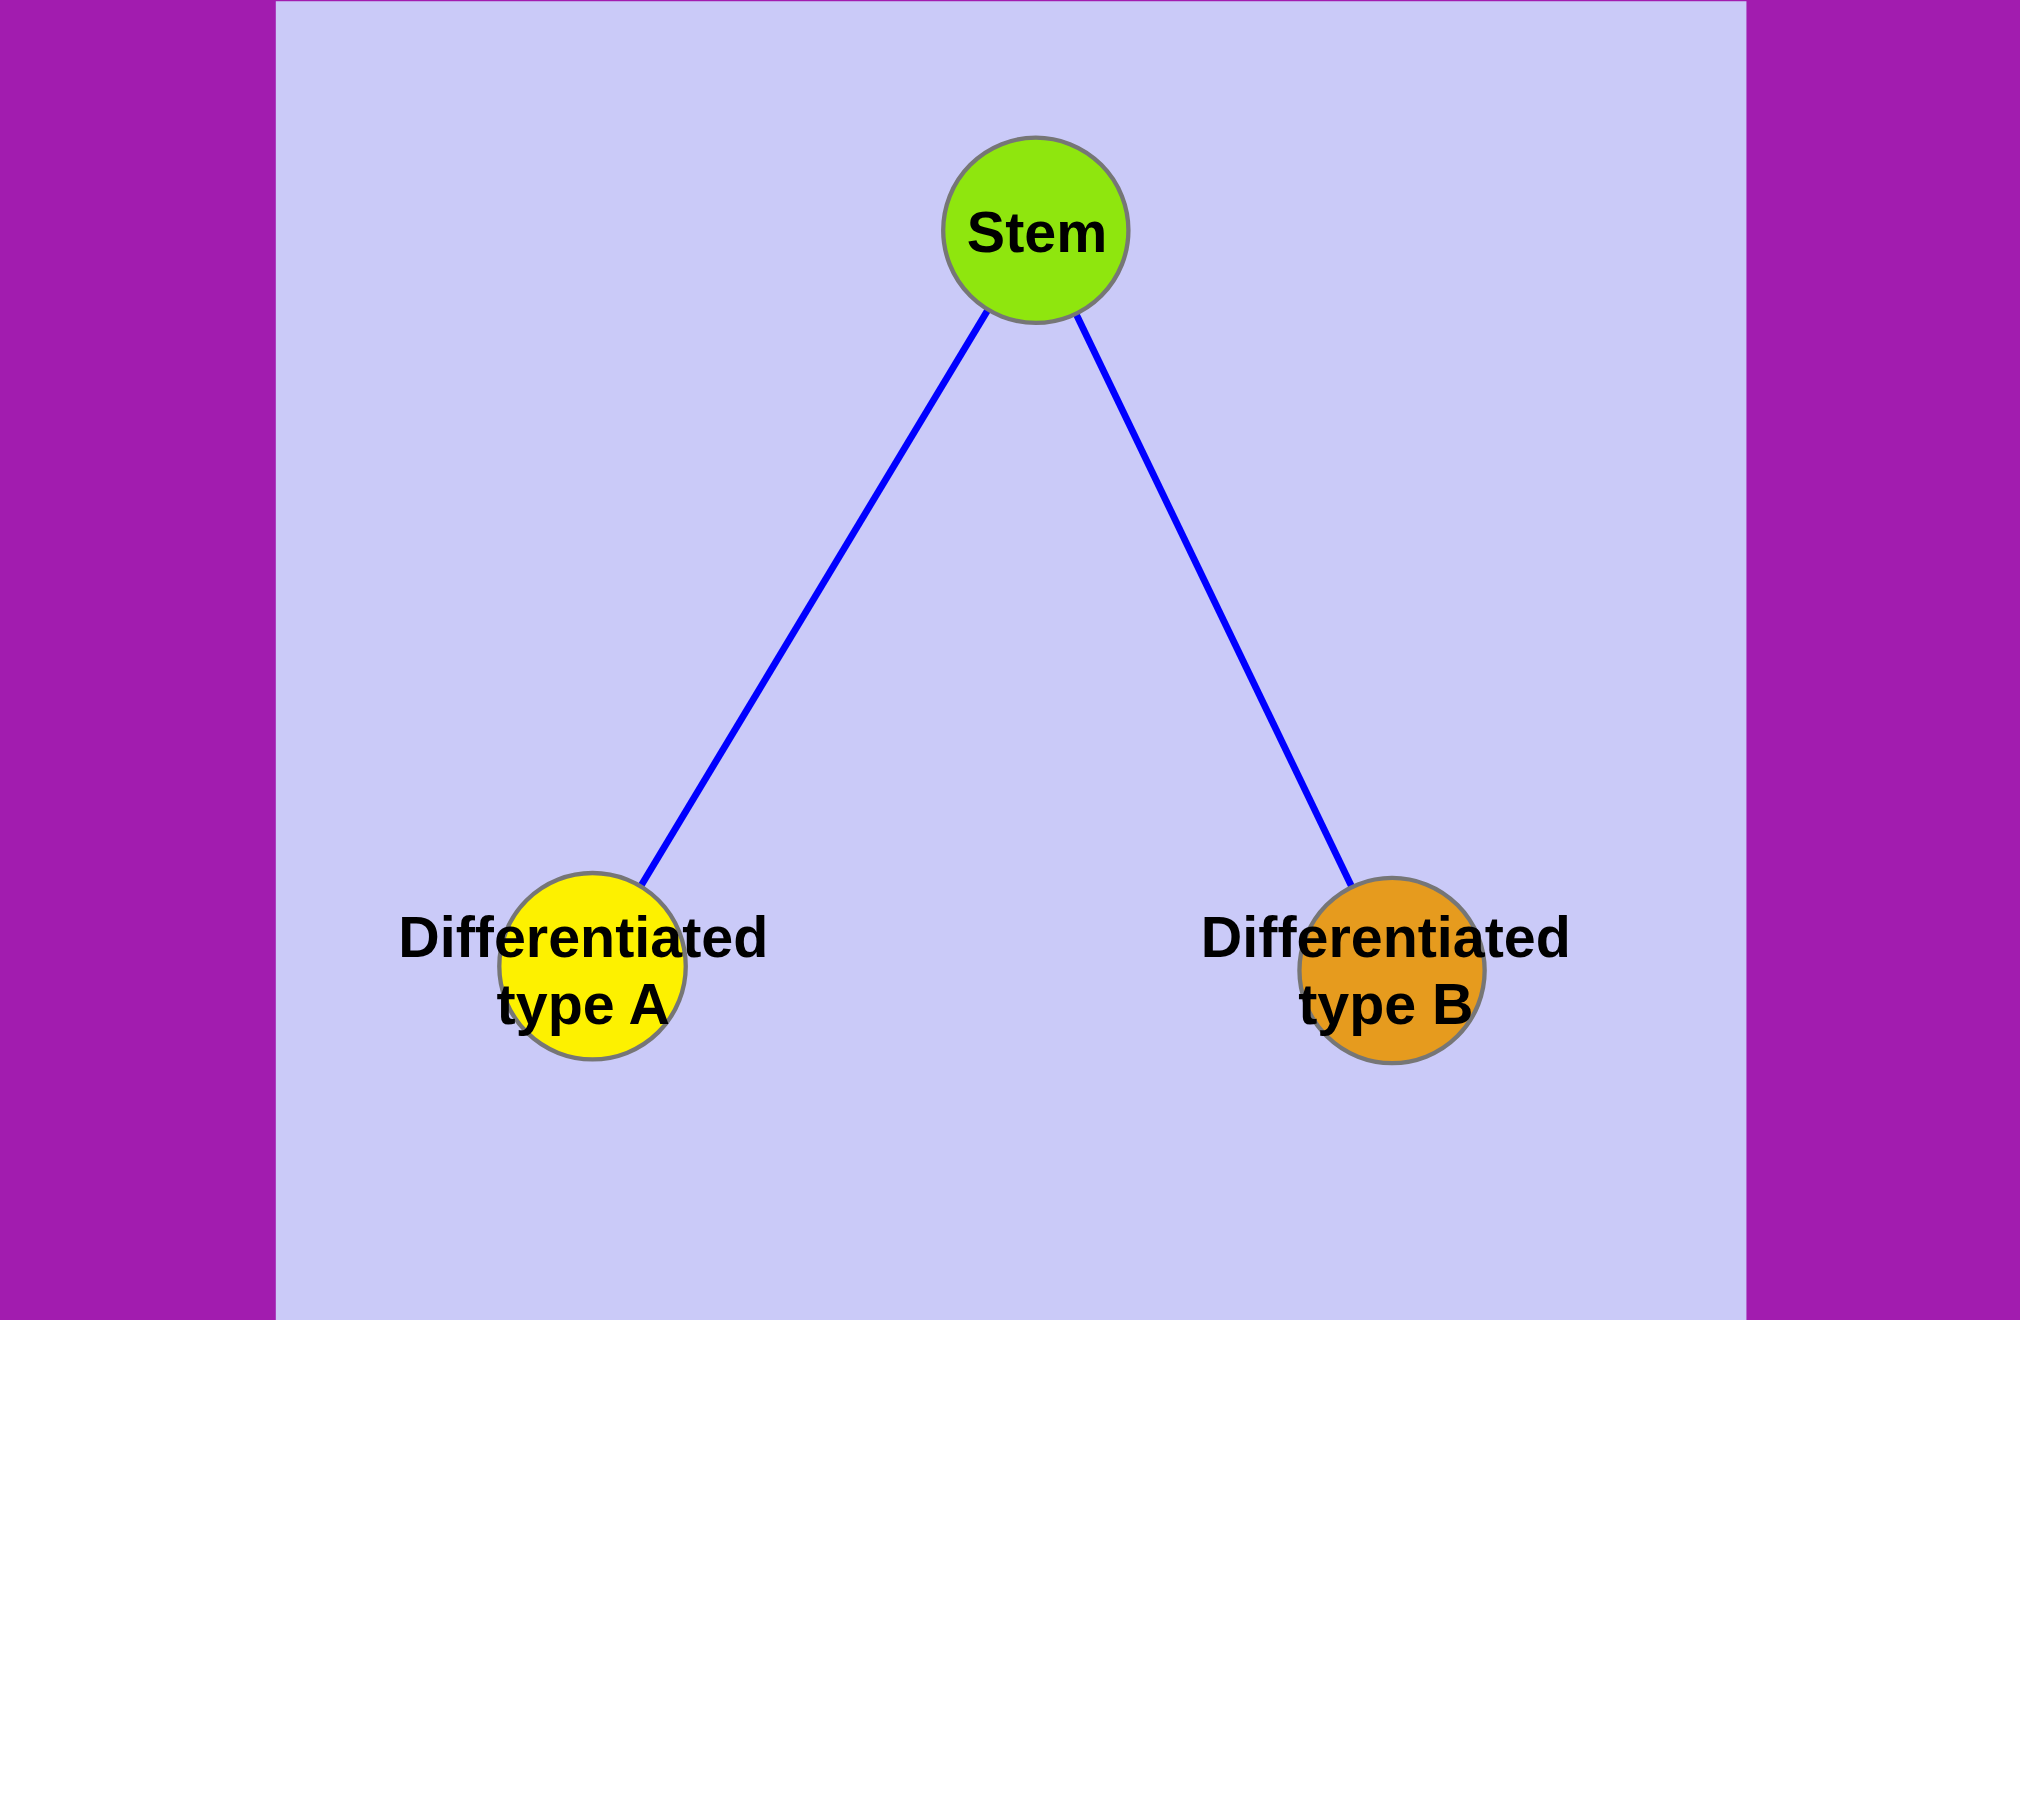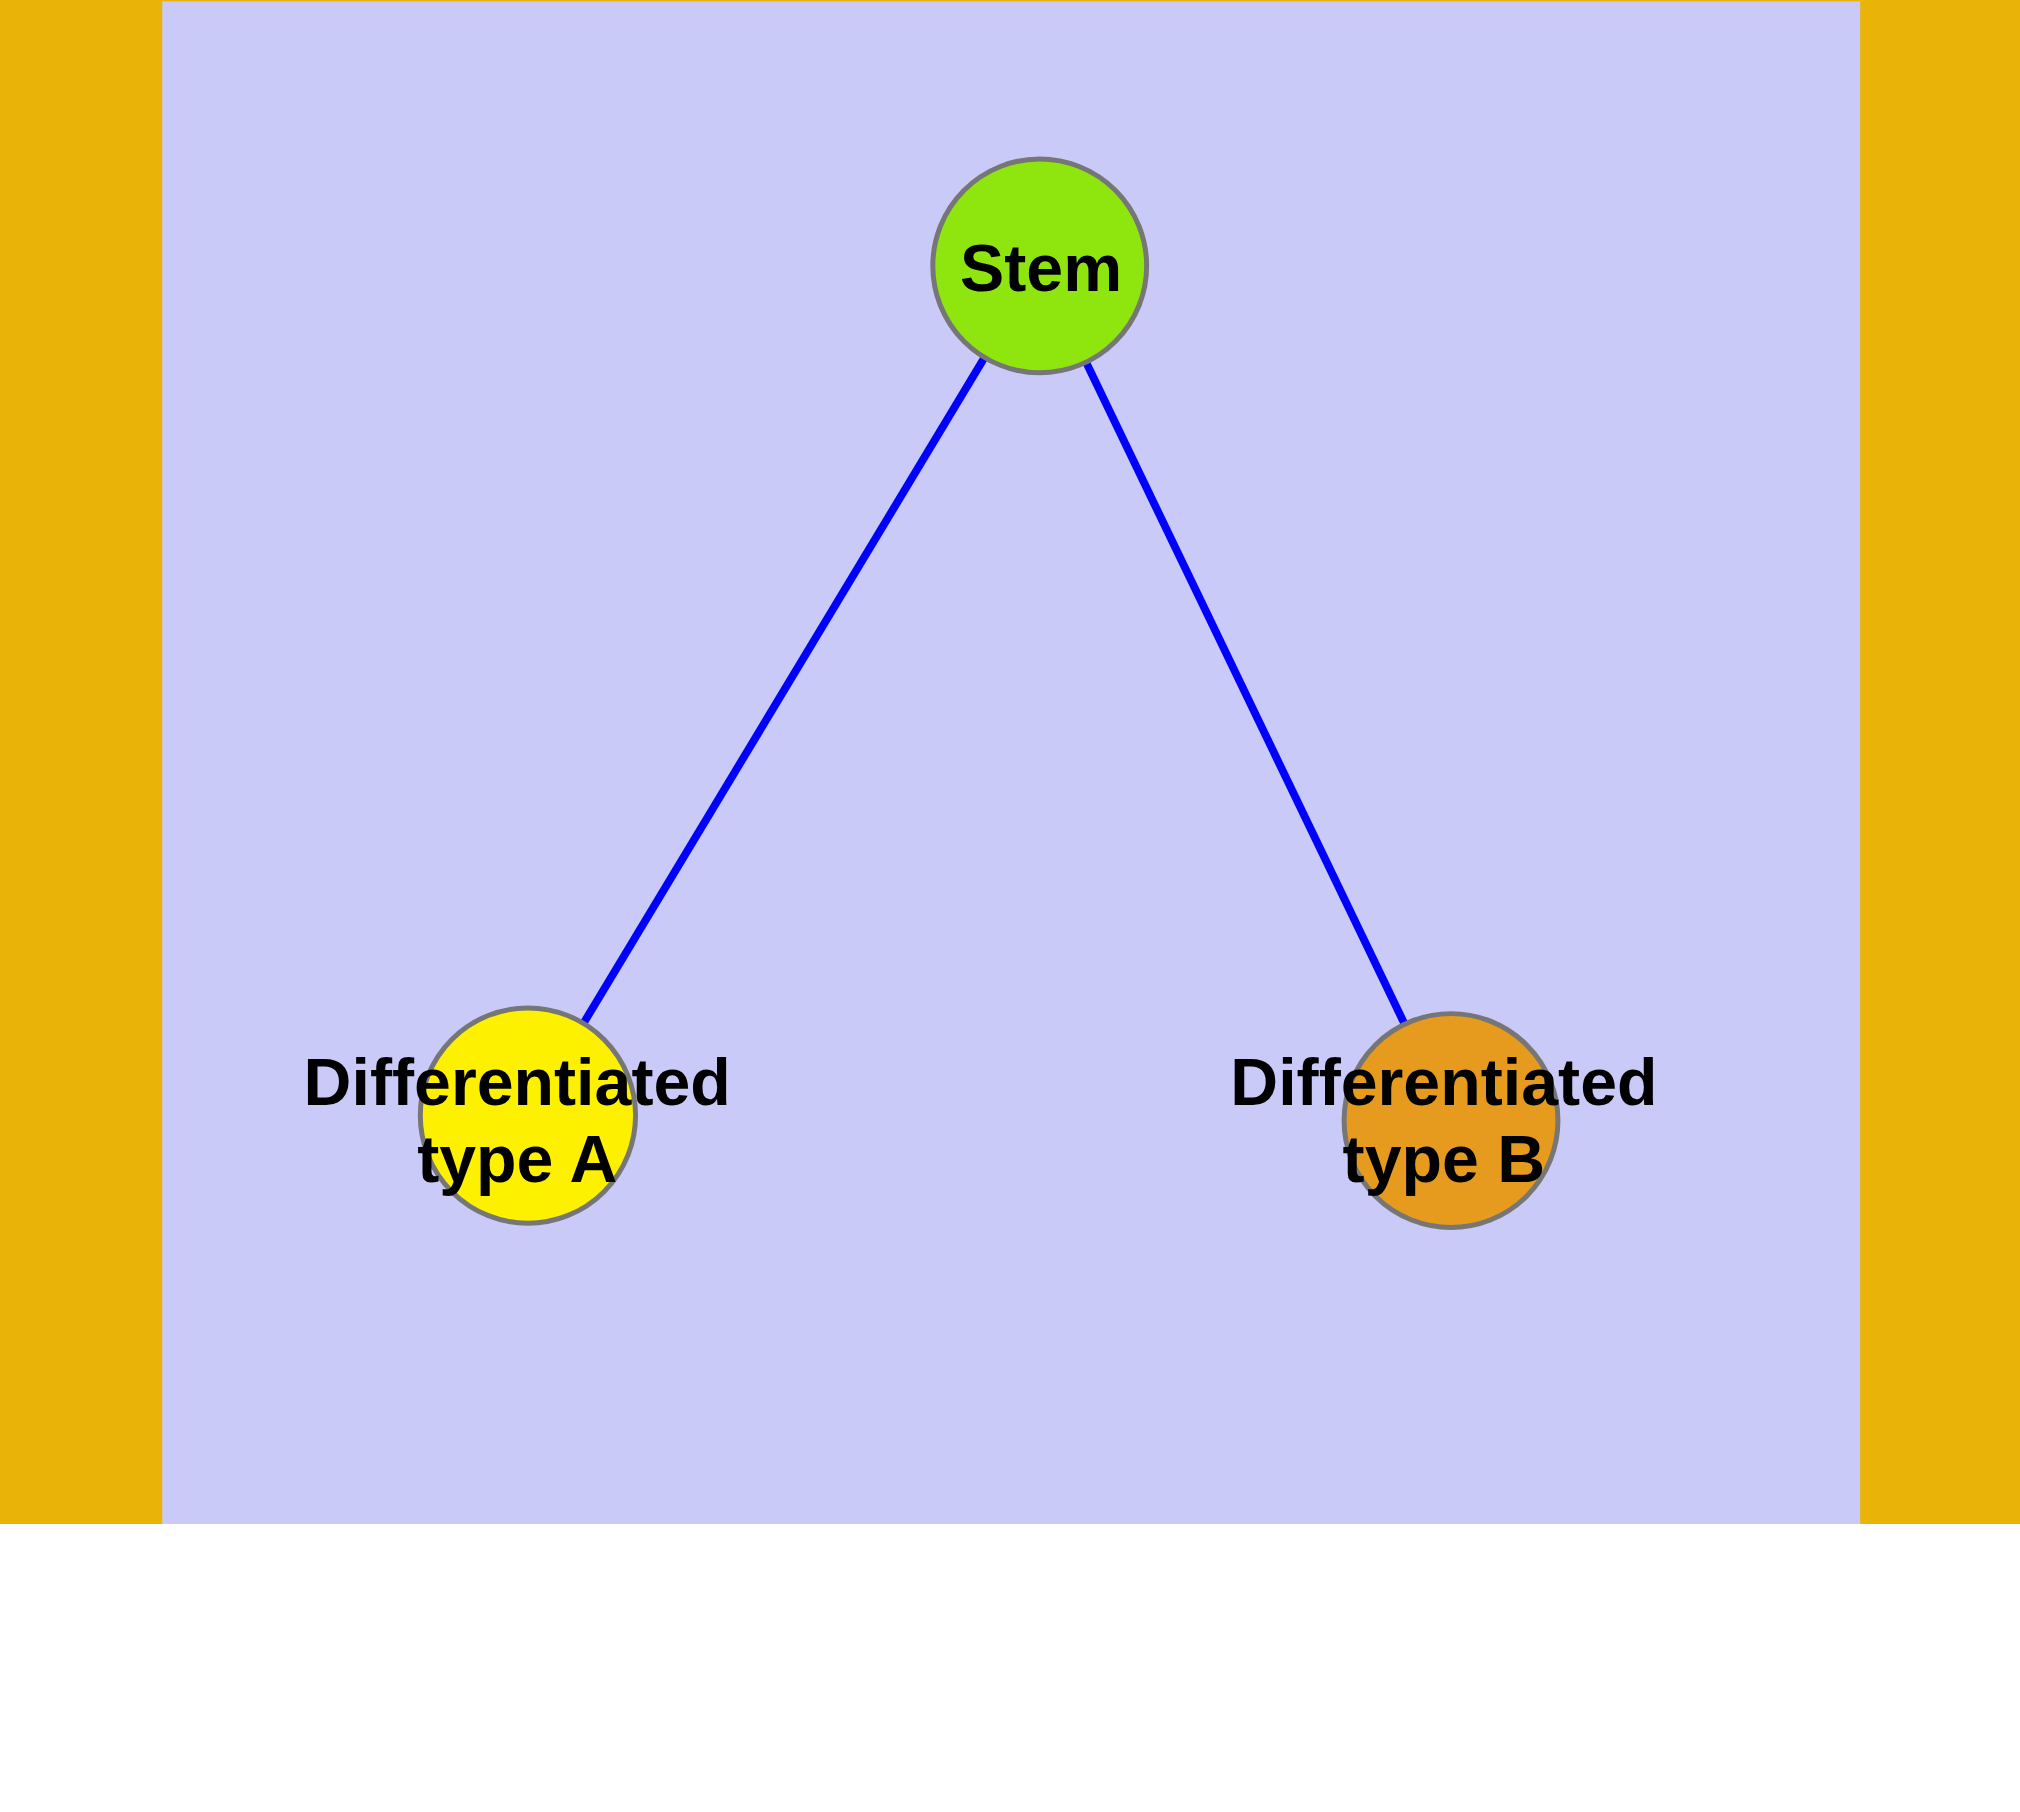--- a/index.html
+++ b/index.html
@@ -2,23 +2,23 @@
 <html style="font-size:13.6px"><head>
 <meta charset="utf-8">
 <style>
   html, body {
     margin: 0;
     padding: 0;
     background: #ffffff;
   }
   .page {
     width: 2021px;
-    height: 1524px;
+    height: 1320px;
     position: relative;
-    background: #eab308;
+    background: #a21caf;
   }
   svg.diagram {
     display: block;
     width: 100%;
     height: 100%;
   }
   .edge {
     stroke-width: 11;
     stroke-linecap: butt;
   }

